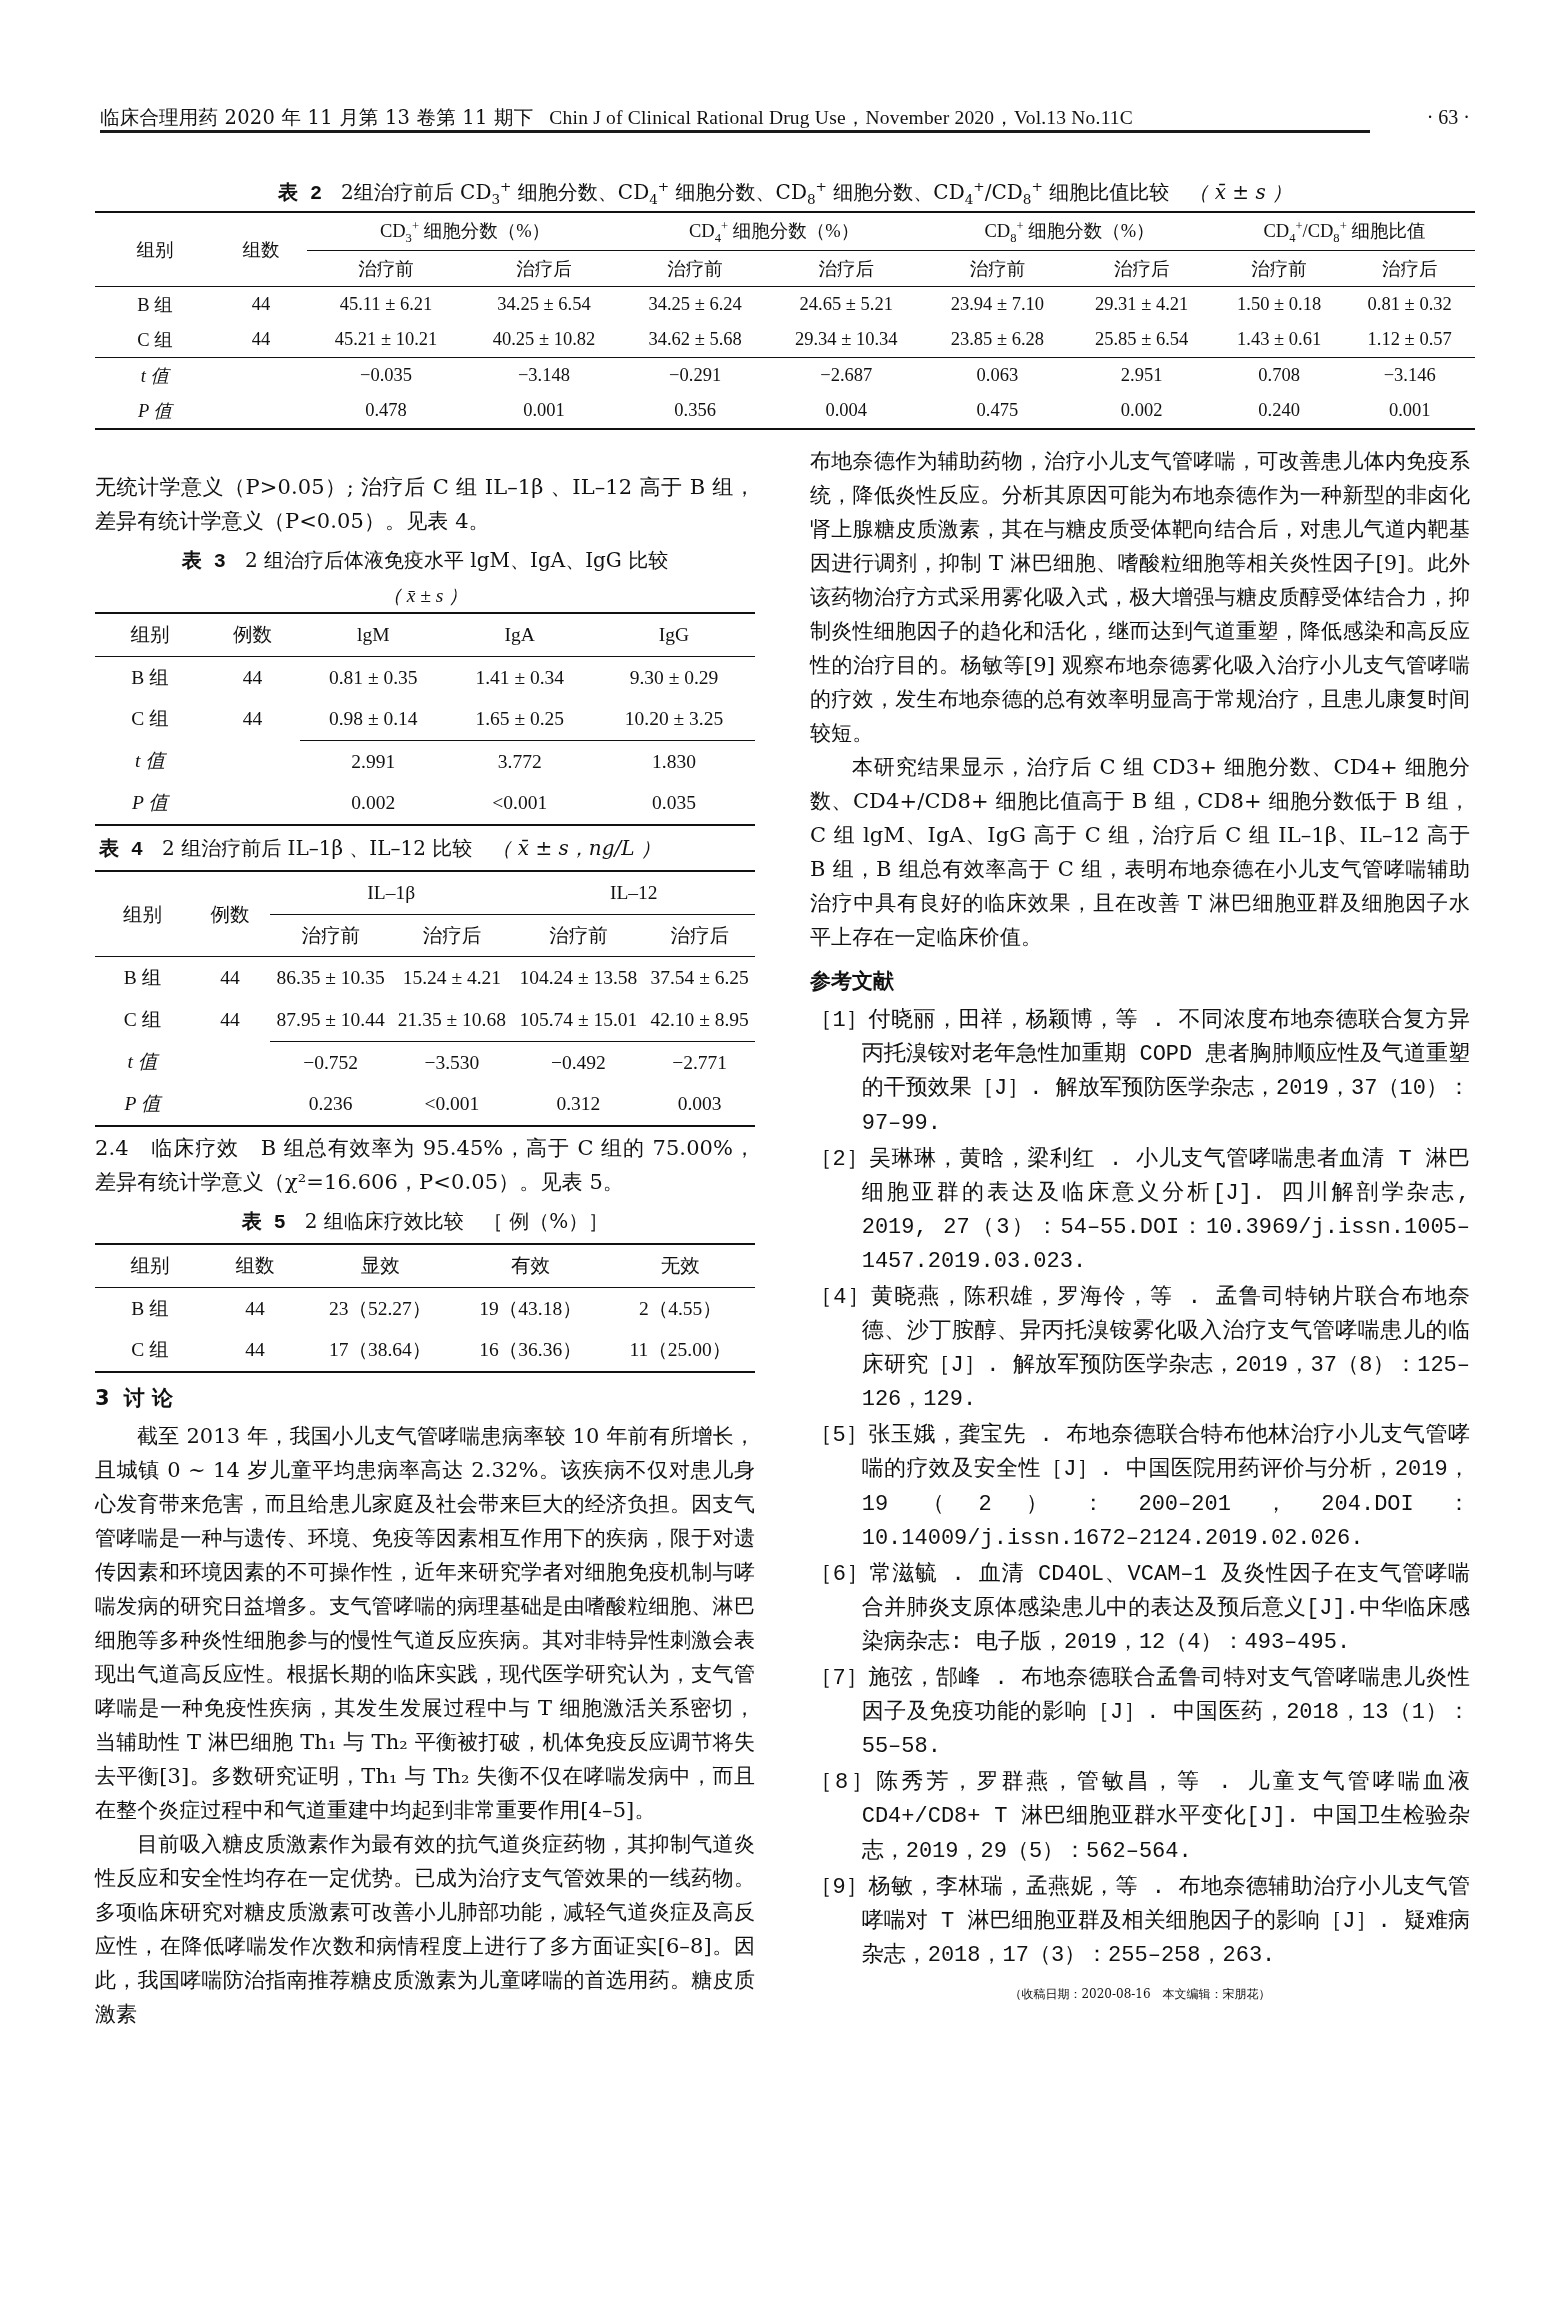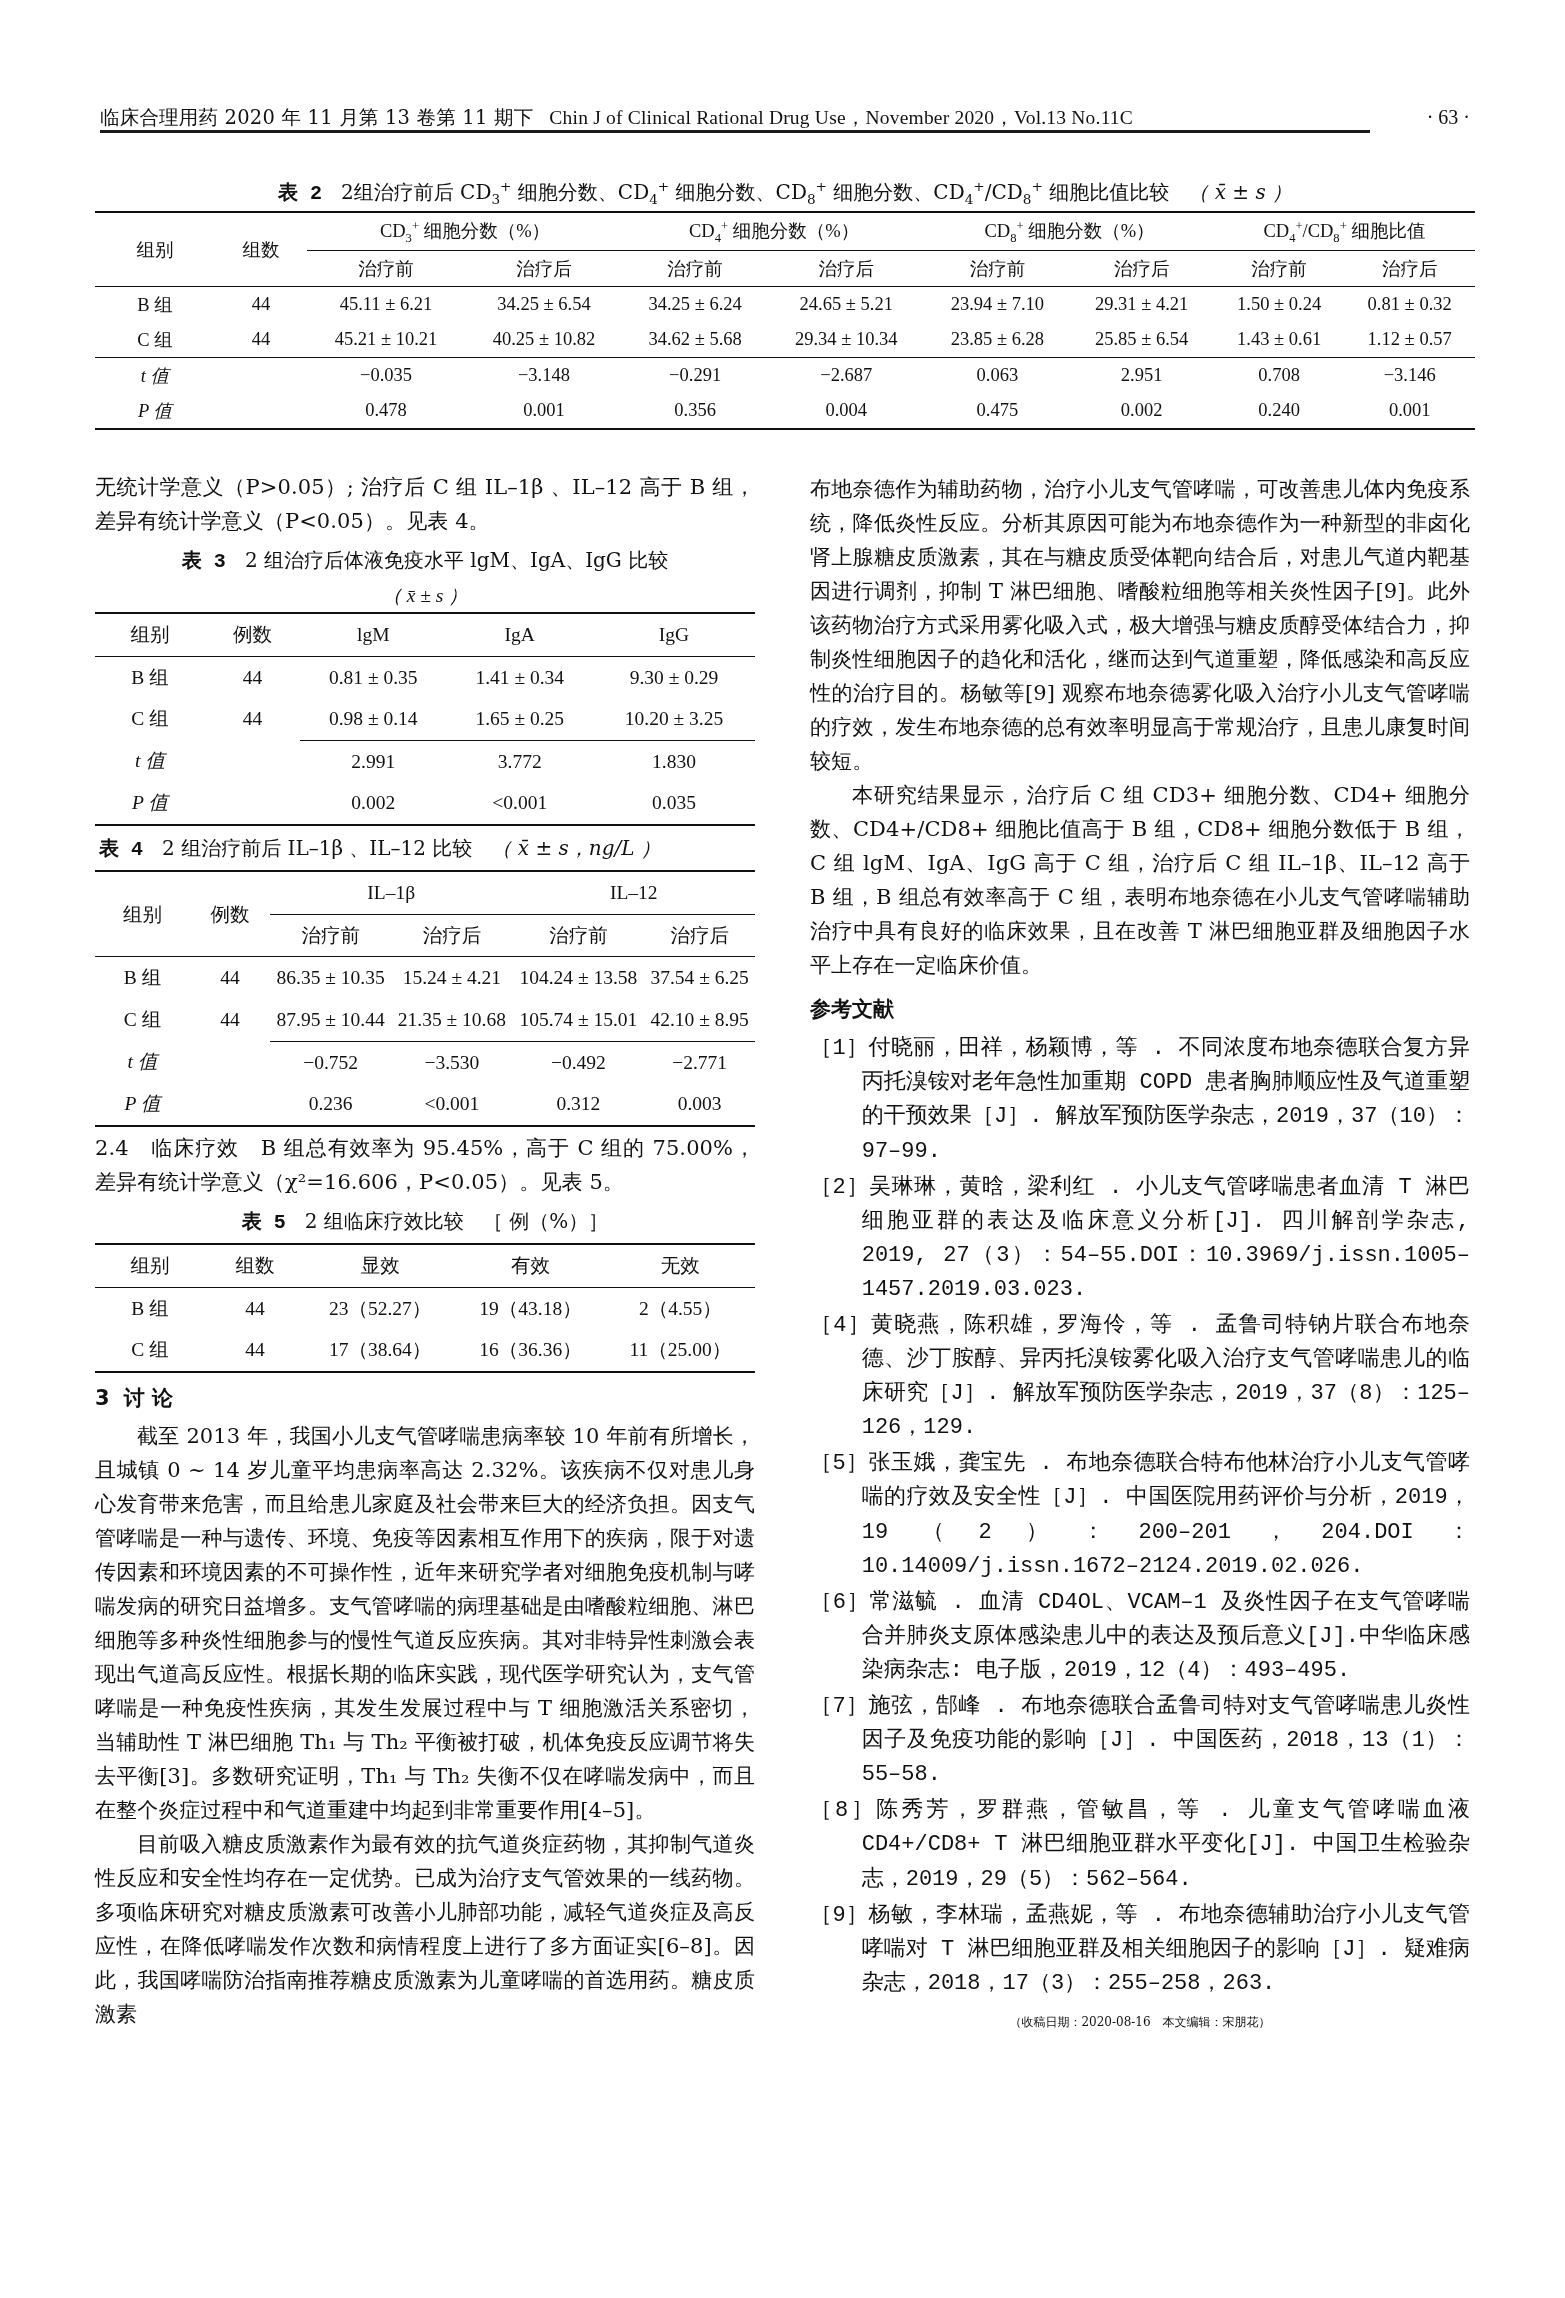--- a/index.html
+++ b/index.html
@@ -184,21 +184,21 @@
       </tr>
       <tr class="rule-mid">
         <td>B 组</td>
         <td>44</td>
         <td>45.11 ± 6.21</td>
         <td>34.25 ± 6.54</td>
         <td>34.25 ± 6.24</td>
         <td>24.65 ± 5.21</td>
         <td>23.94 ± 7.10</td>
         <td>29.31 ± 4.21</td>
-        <td>1.50 ± 0.24</td>
+        <td>1.50 ± 0.18</td>
         <td>0.81 ± 0.32</td>
       </tr>
       <tr>
         <td>C 组</td>
         <td>44</td>
         <td>45.21 ± 10.21</td>
         <td>40.25 ± 10.82</td>
         <td>34.62 ± 5.68</td>
         <td>29.34 ± 10.34</td>
         <td>23.85 ± 6.28</td>
@@ -377,21 +377,21 @@
     </div>
 
     <div class="sec-h" style="margin-top:8px">
       <span class="num">3</span><span>讨  论</span>
     </div>
 
     <p class="body indent" style="margin-top:4px">截至 2013 年，我国小儿支气管哮喘患病率较 10 年前有所增长，且城镇 0 ~ 14 岁儿童平均患病率高达 2.32%。该疾病不仅对患儿身心发育带来危害，而且给患儿家庭及社会带来巨大的经济负担。因支气管哮喘是一种与遗传、环境、免疫等因素相互作用下的疾病，限于对遗传因素和环境因素的不可操作性，近年来研究学者对细胞免疫机制与哮喘发病的研究日益增多。支气管哮喘的病理基础是由嗜酸粒细胞、淋巴细胞等多种炎性细胞参与的慢性气道反应疾病。其对非特异性刺激会表现出气道高反应性。根据长期的临床实践，现代医学研究认为，支气管哮喘是一种免疫性疾病，其发生发展过程中与 T 细胞激活关系密切，当辅助性 T 淋巴细胞 Th₁ 与 Th₂ 平衡被打破，机体免疫反应调节将失去平衡[3]。多数研究证明，Th₁ 与 Th₂ 失衡不仅在哮喘发病中，而且在整个炎症过程中和气道重建中均起到非常重要作用[4–5]。</p>
     <p class="body indent">目前吸入糖皮质激素作为最有效的抗气道炎症药物，其抑制气道炎性反应和安全性均存在一定优势。已成为治疗支气管效果的一线药物。多项临床研究对糖皮质激素可改善小儿肺部功能，减轻气道炎症及高反应性，在降低哮喘发作次数和病情程度上进行了多方面证实[6–8]。因此，我国哮喘防治指南推荐糖皮质激素为儿童哮喘的首选用药。糖皮质激素</p>
   </div>
 
-  <div class="col right" style="top:472px">
+  <div class="col right" style="top:444px">
     <p class="body">布地奈德作为辅助药物，治疗小儿支气管哮喘，可改善患儿体内免疫系统，降低炎性反应。分析其原因可能为布地奈德作为一种新型的非卤化肾上腺糖皮质激素，其在与糖皮质受体靶向结合后，对患儿气道内靶基因进行调剂，抑制 T 淋巴细胞、嗜酸粒细胞等相关炎性因子[9]。此外该药物治疗方式采用雾化吸入式，极大增强与糖皮质醇受体结合力，抑制炎性细胞因子的趋化和活化，继而达到气道重塑，降低感染和高反应性的治疗目的。杨敏等[9] 观察布地奈德雾化吸入治疗小儿支气管哮喘的疗效，发生布地奈德的总有效率明显高于常规治疗，且患儿康复时间较短。</p>
     <p class="body indent">本研究结果显示，治疗后 C 组 CD3+ 细胞分数、CD4+ 细胞分数、CD4+/CD8+ 细胞比值高于 B 组，CD8+ 细胞分数低于 B 组，C 组 lgM、IgA、IgG 高于 C 组，治疗后 C 组 IL–1β、IL–12 高于 B 组，B 组总有效率高于 C 组，表明布地奈德在小儿支气管哮喘辅助治疗中具有良好的临床效果，且在改善 T 淋巴细胞亚群及细胞因子水平上存在一定临床价值。</p>
 
     <div class="ref-head">参考文献</div>
     <ol class="refs">
       <li>［1］付晓丽，田祥，杨颖博，等 . 不同浓度布地奈德联合复方异丙托溴铵对老年急性加重期 COPD 患者胸肺顺应性及气道重塑的干预效果［J］. 解放军预防医学杂志，2019，37（10）：97–99.</li>
       <li>［2］吴琳琳，黄晗，梁利红 . 小儿支气管哮喘患者血清 T 淋巴细胞亚群的表达及临床意义分析[J]. 四川解剖学杂志, 2019, 27（3）：54–55.DOI：10.3969/j.issn.1005–1457.2019.03.023.</li>
       <li>［4］黄晓燕，陈积雄，罗海伶，等 . 孟鲁司特钠片联合布地奈德、沙丁胺醇、异丙托溴铵雾化吸入治疗支气管哮喘患儿的临床研究［J］. 解放军预防医学杂志，2019，37（8）：125–126，129.</li>
       <li>［5］张玉娥，龚宝先 . 布地奈德联合特布他林治疗小儿支气管哮喘的疗效及安全性［J］. 中国医院用药评价与分析，2019，19（2）：200–201，204.DOI：10.14009/j.issn.1672–2124.2019.02.026.</li>
       <li>［6］常滋毓 . 血清 CD4OL、VCAM–1 及炎性因子在支气管哮喘合并肺炎支原体感染患儿中的表达及预后意义[J].中华临床感染病杂志: 电子版，2019，12（4）：493–495.</li>

